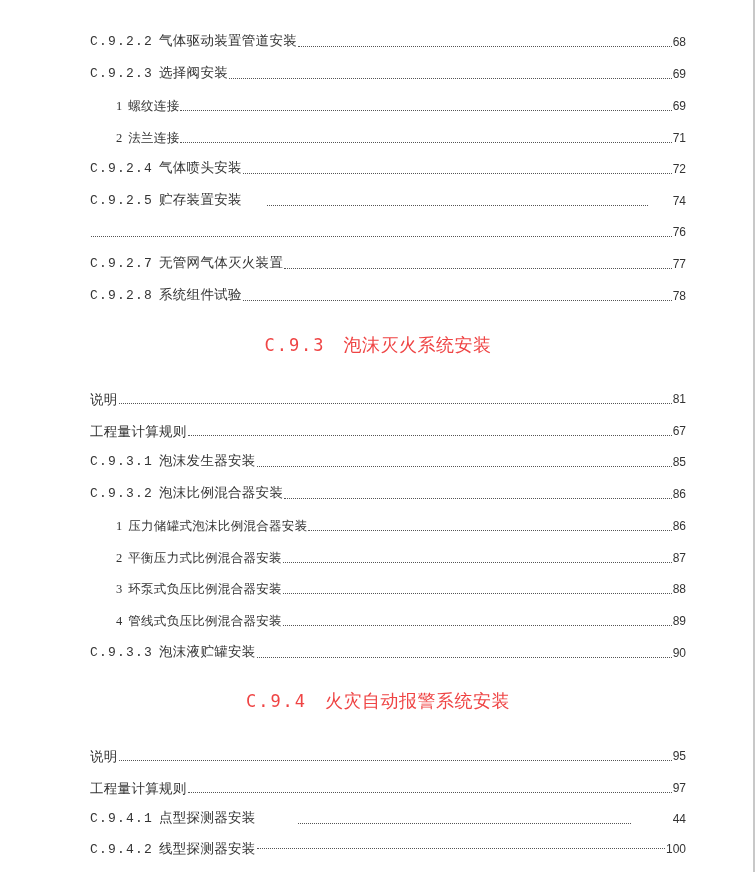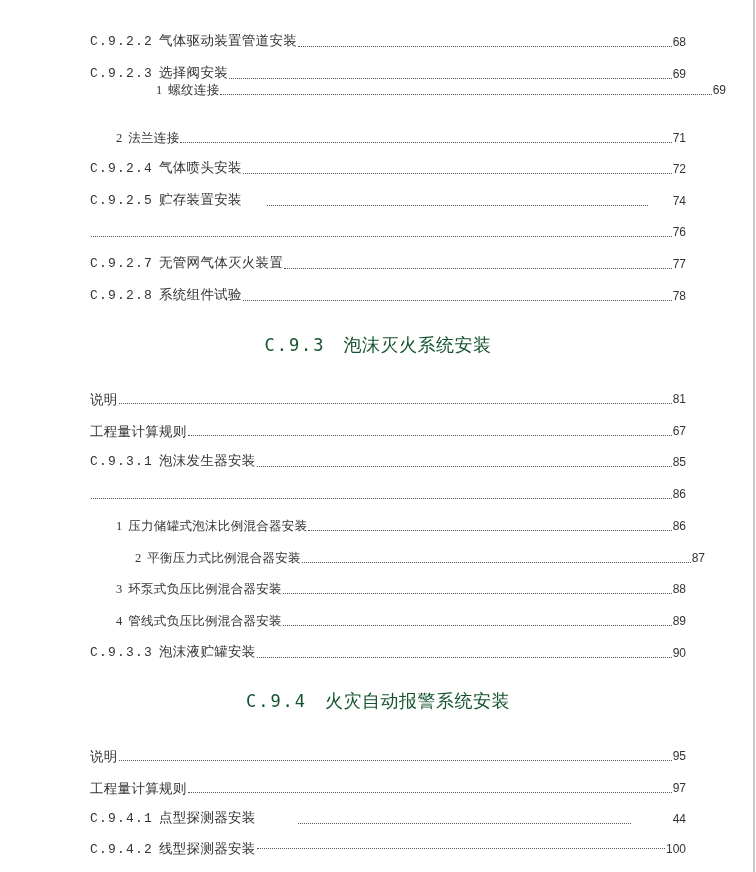--- a/index.html
+++ b/index.html
@@ -23,41 +23,41 @@
   .toc-text .code { letter-spacing: 1.2px; margin-right: 6px; font-family: Liberation Mono, monospace; font-size: 13px; }
   .toc-line.sub .toc-text .code { font-family: "Liberation Serif", serif; letter-spacing: 0; margin-right: 6px; font-size: 12.5px; }
   .leader {
     flex: 1; border-bottom: 1px dotted #555; margin: 0 1px 3px 1px; height: 1px;
   }
   .page-num {
     font-family: "Liberation Sans", sans-serif; font-size: 12px; white-space: nowrap;
   }
   .section-heading {
     position: absolute; left: 0; width: 756px; text-align: center;
-    font-size: 18px; color: #14532d; letter-spacing: 0.5px;
+    font-size: 18px; color: #ef4444; letter-spacing: 0.5px;
   }
   .section-heading .code { font-family: "DejaVu Sans Mono", "Liberation Mono", monospace; letter-spacing: 2px; margin-right: 18px; font-size: 17px; }
 </style>
 </head>
 <body>
 
 <div class="right-edge"></div>
 
 <div id="g1">
     <div class="toc-line" style="top: 30px;">
       <span class="toc-text"><span class="code">C.9.2.2</span><span>气体驱动装置管道安装</span></span>
       <span class="leader"></span>
       <span class="page-num">68</span>
     </div>
     <div class="toc-line" style="top: 62px;">
       <span class="toc-text"><span class="code">C.9.2.3</span><span>选择阀安装</span></span>
       <span class="leader"></span>
       <span class="page-num">69</span>
     </div>
-    <div class="toc-line sub" style="top: 78px; margin-left: 40px;">
+    <div class="toc-line sub" style="top: 94px;">
       <span class="toc-text"><span class="code">1</span><span>螺纹连接</span></span>
       <span class="leader"></span>
       <span class="page-num">69</span>
     </div>
     <div class="toc-line sub" style="top: 126px;">
       <span class="toc-text"><span class="code">2</span><span>法兰连接</span></span>
       <span class="leader"></span>
       <span class="page-num">71</span>
     </div>
     <div class="toc-line" style="top: 157px;">
@@ -100,29 +100,30 @@
       <span class="toc-text"><span>工程量计算规则</span></span>
       <span class="leader"></span>
       <span class="page-num">67</span>
     </div>
     <div class="toc-line" style="top: 450px;">
       <span class="toc-text"><span class="code">C.9.3.1</span><span>泡沫发生器安装</span></span>
       <span class="leader"></span>
       <span class="page-num">85</span>
     </div>
     <div class="toc-line" style="top: 482px;">
+      <span class="toc-text"><span class="code">C.9.3.2</span><span>泡沫比例混合器安装</span></span>
       <span class="leader"></span>
       <span class="page-num">86</span>
     </div>
     <div class="toc-line sub" style="top: 514px;">
       <span class="toc-text"><span class="code">1</span><span>压力储罐式泡沫比例混合器安装</span></span>
       <span class="leader"></span>
       <span class="page-num">86</span>
     </div>
-    <div class="toc-line sub" style="top: 546px; margin-left: 19px;">
+    <div class="toc-line sub" style="top: 546px;">
       <span class="toc-text"><span class="code">2</span><span>平衡压力式比例混合器安装</span></span>
       <span class="leader"></span>
       <span class="page-num">87</span>
     </div>
     <div class="toc-line sub" style="top: 577px;">
       <span class="toc-text"><span class="code">3</span><span>环泵式负压比例混合器安装</span></span>
       <span class="leader"></span>
       <span class="page-num">88</span>
     </div>
     <div class="toc-line sub" style="top: 609px;">

